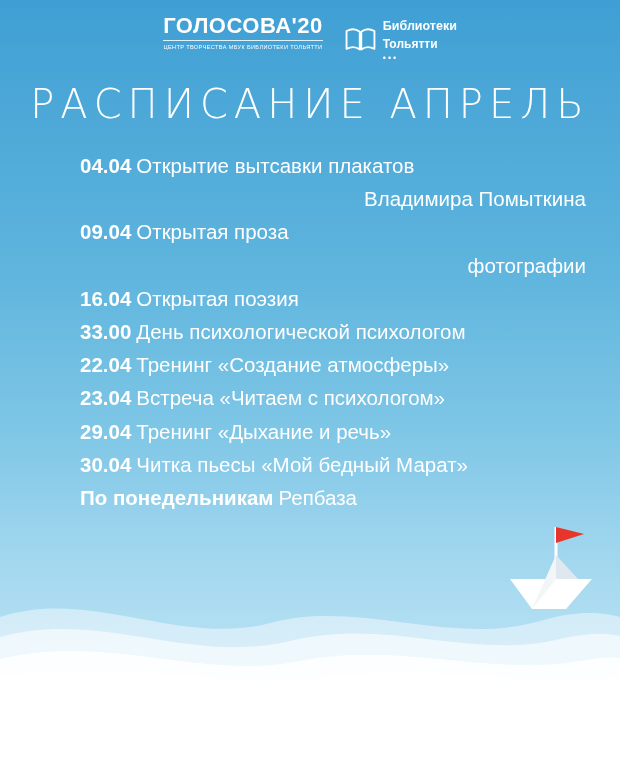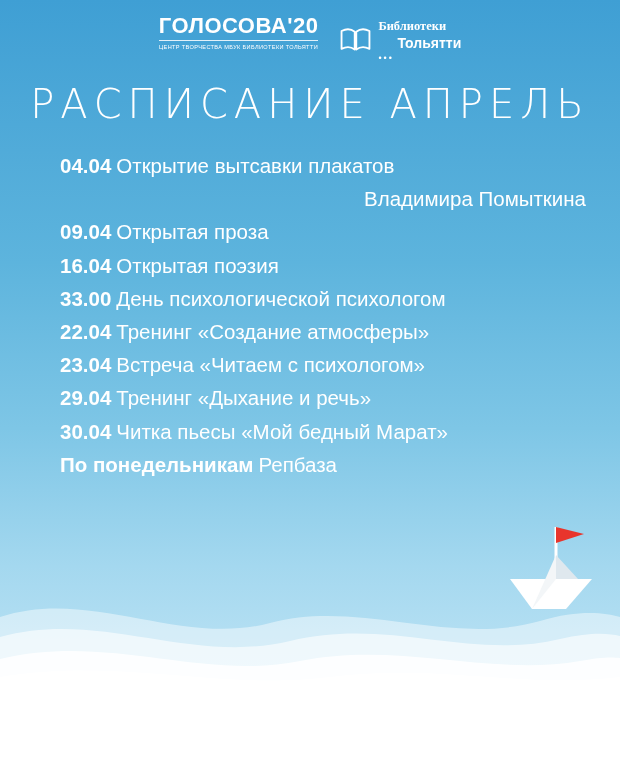--- a/index.html
+++ b/index.html
@@ -46,22 +46,22 @@
   }
   .lib-block {
     display: flex;
     align-items: center;
     gap: 7px;
     color: #ffffff;
     padding-top: 2px;
   }
   .lib-icon { width: 31px; height: 25px; display: block; }
   .lib-text { line-height: 1.12; }
-  .lib-line1 { font-size: 12.5px; font-weight: bold; white-space: nowrap; font-family: Liberation Serif, serif; }
-  .lib-line2 { font-size: 14px; font-weight: bold; white-space: nowrap; margin-left: 19px; }
+  .lib-line1 { font-size: 12.5px; font-weight: bold; white-space: nowrap; }
+  .lib-line2 { font-size: 12px; font-weight: bold; white-space: nowrap; }
   .lib-dots { font-size: 9px; letter-spacing: 2px; margin-top: 1px; }
 
   
   .poster-title {
     margin-top: 18px;
     text-align: center;
     color: #ffffff;
     font-family: "DejaVu Sans", sans-serif;
     font-size: 40px;
     font-weight: 300;
@@ -80,20 +80,21 @@
   }
   .row {
     color: #ffffff;
     font-size: 20.5px;
     line-height: 1.62;
     white-space: nowrap;
   }
   .row .date {
     font-weight: bold;
     margin-right: 5px;
+    margin-left: 20px;
   }
   .row .desc { font-weight: normal; }
   .row.cont { padding-left: 0; text-align: right; }
 
   
   .waves {
     position: absolute;
     left: 0; bottom: 0;
     width: 620px; height: 130px;
     z-index: 2;
@@ -136,20 +137,21 @@
   </div>
 
   
   <div class="poster-title">РАСПИСАНИЕ АПРЕЛЬ</div>
 
   
   <div class="schedule">
       <div class="row"><span class="date">04.04</span><span class="desc">Открытие вытсавки плакатов</span></div>
       <div class="row cont"><span class="desc">Владимира Помыткина</span></div>
       <div class="row"><span class="date">09.04</span><span class="desc">Открытая проза</span></div>
+      <div class="row cont"><span class="desc">фотографии</span></div>
       <div class="row"><span class="date">16.04</span><span class="desc">Открытая поэзия</span></div>
       <div class="row"><span class="date">33.00</span><span class="desc">День психологической психологом</span></div>
       <div class="row"><span class="date">22.04</span><span class="desc">Тренинг «Создание атмосферы»</span></div>
       <div class="row"><span class="date">23.04</span><span class="desc">Встреча «Читаем с психологом»</span></div>
       <div class="row"><span class="date">29.04</span><span class="desc">Тренинг «Дыхание и речь»</span></div>
       <div class="row"><span class="date">30.04</span><span class="desc">Читка пьесы «Мой бедный Марат»</span></div>
       <div class="row"><span class="date">По понедельникам</span><span class="desc">Репбаза</span></div>
     </div>
 
   

